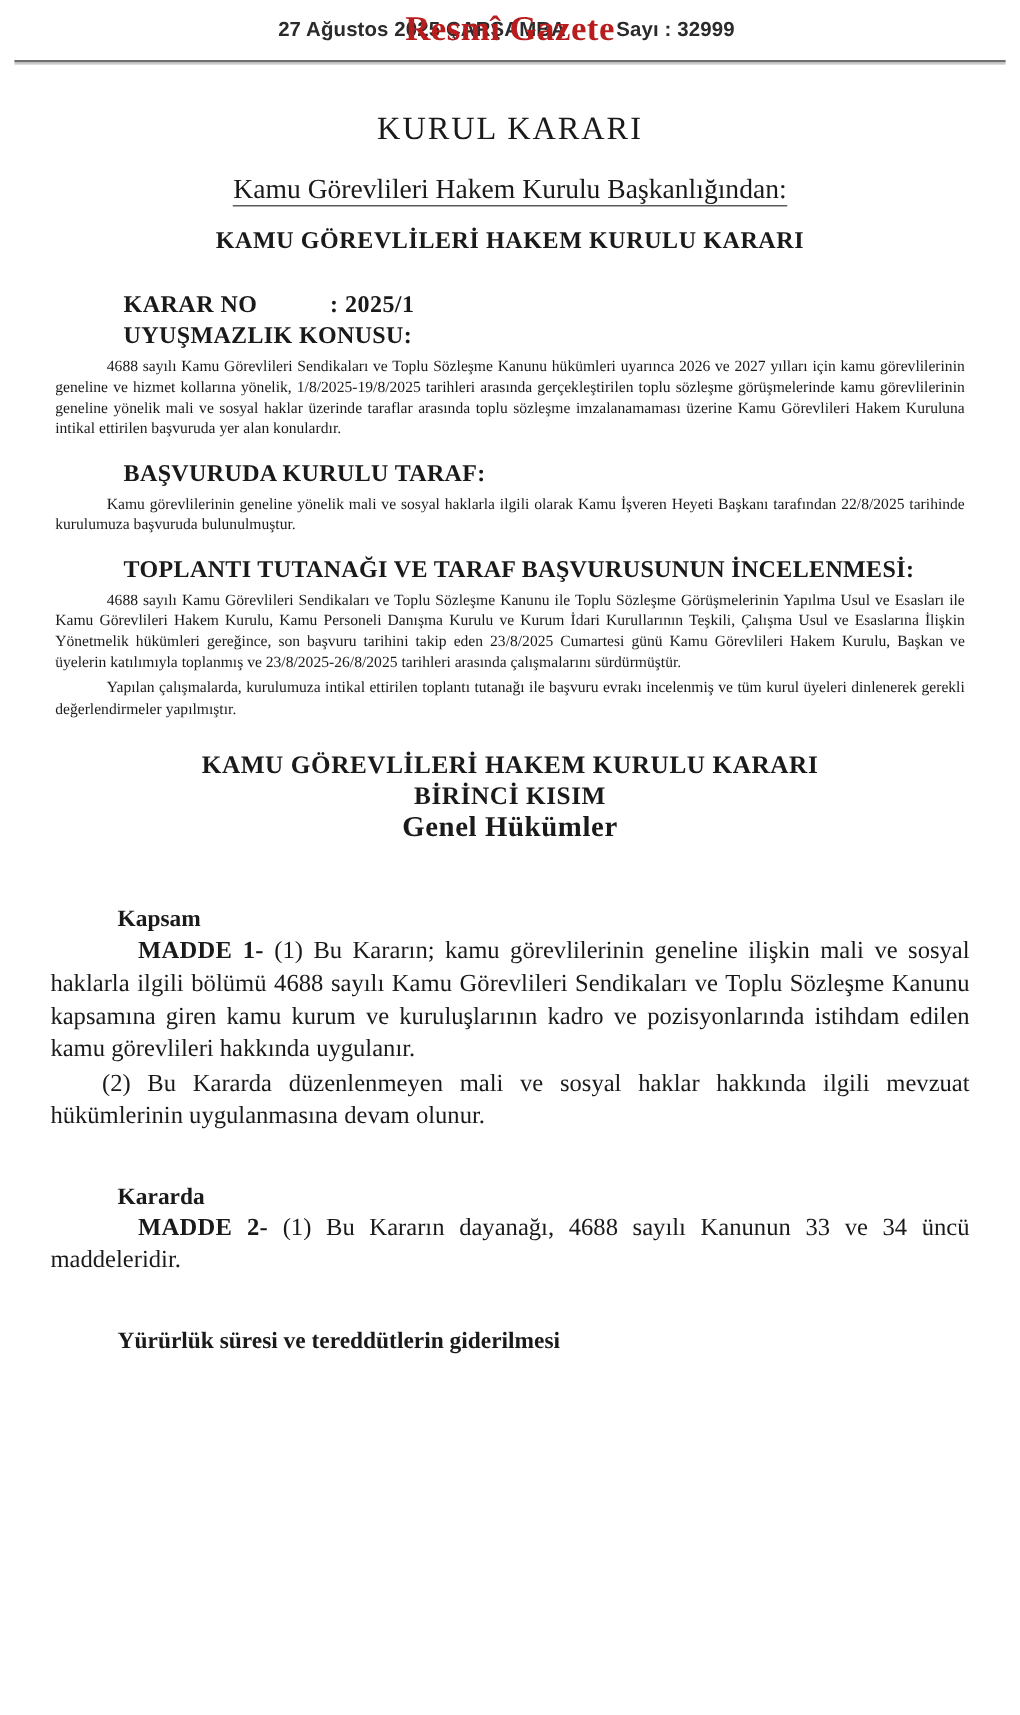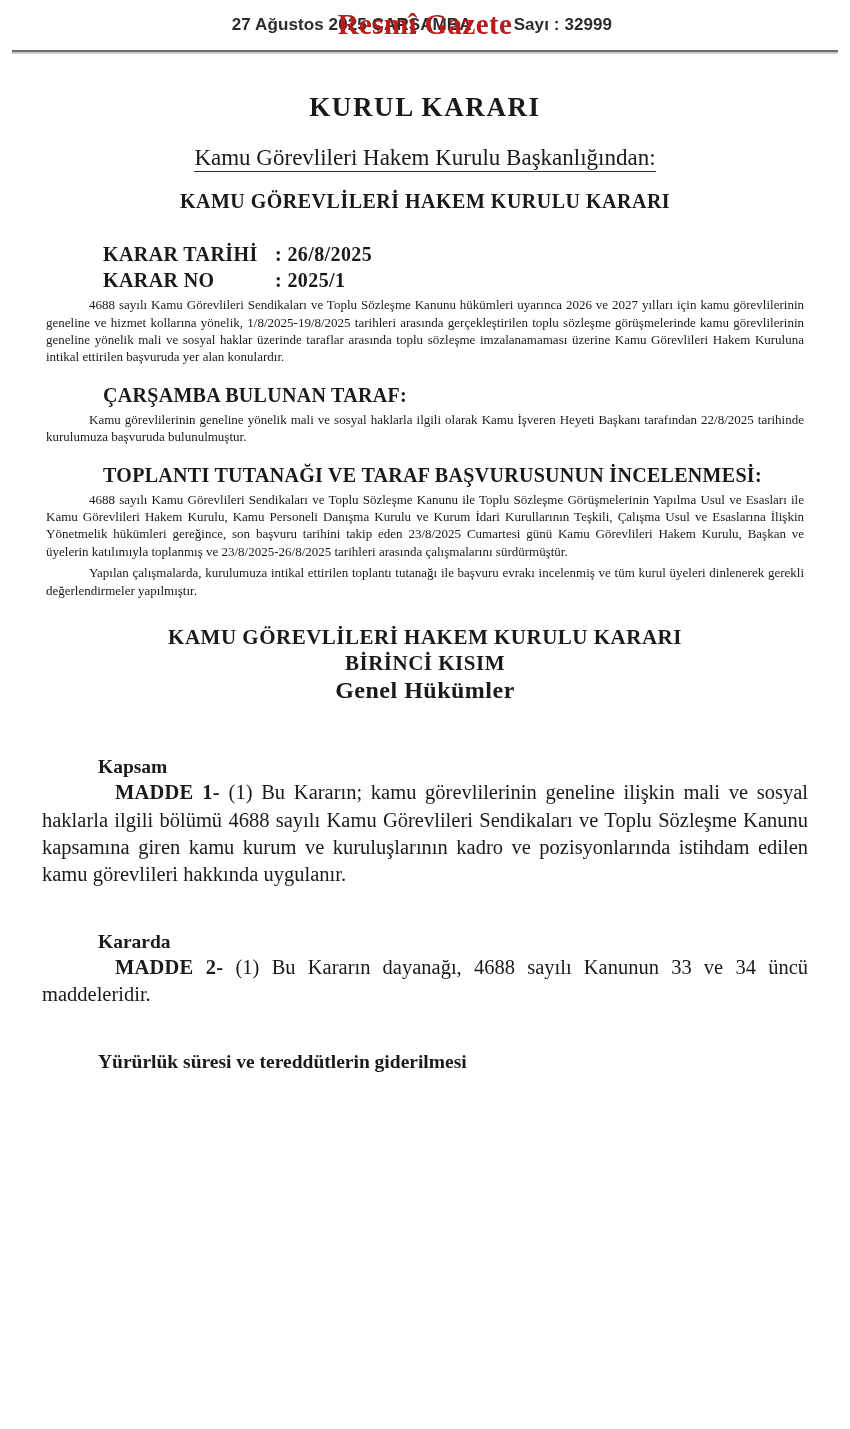--- a/index.html
+++ b/index.html
@@ -59,21 +59,21 @@
   }
 
   
   .page {
     padding: 0 30px;
     box-sizing: border-box;
   }
 
   .doc-title {
     text-align: center;
-    font-weight: bold;
+    font-weight: normal;
     font-size: 27px;
     letter-spacing: 1.6px;
     margin: 38px 0 0 0;
   }
 
   .doc-from {
     text-align: center;
     font-size: 23px;
     margin: 22px 0 0 0;
   }
@@ -184,46 +184,44 @@
   <h1 class="doc-title">KURUL KARARI</h1>
 
   <div class="doc-from">
     <span>Kamu Görevlileri Hakem Kurulu Başkanlığından:</span>
   </div>
 
   <h2 class="doc-subtitle">KAMU GÖREVLİLERİ HAKEM KURULU KARARI</h2>
 
   <div class="meta-block">
     <div class="meta-row">
-      <span class="meta-label">KARAR TARİHİ</span>
-      <span class="meta-value">: 26/8/2025</span>
-    </div>
-    <div class="meta-row">
       <span class="meta-label">KARAR NO</span>
       <span class="meta-value">: 2025/1</span>
     </div>
+    <div class="meta-heading">UYUŞMAZLIK KONUSU:</div>
   </div>
 
   <p class="body-text first">4688 sayılı Kamu Görevlileri Sendikaları ve Toplu Sözleşme Kanunu hükümleri uyarınca 2026 ve 2027 yılları için kamu görevlilerinin geneline ve hizmet kollarına yönelik, 1/8/2025-19/8/2025 tarihleri arasında gerçekleştirilen toplu sözleşme görüşmelerinde kamu görevlilerinin geneline yönelik mali ve sosyal haklar üzerinde taraflar arasında toplu sözleşme imzalanamaması üzerine Kamu Görevlileri Hakem Kuruluna intikal ettirilen başvuruda yer alan konulardır.</p>
 
-  <div class="section-heading">ÇARŞAMBA BULUNAN TARAF:</div>
+  <div class="section-heading">BAŞVURUDA KURULU TARAF:</div>
   <p class="body-text gap">Kamu görevlilerinin geneline yönelik mali ve sosyal haklarla ilgili olarak Kamu İşveren Heyeti Başkanı tarafından 22/8/2025 tarihinde kurulumuza başvuruda bulunulmuştur.</p>
 
   <div class="section-heading">TOPLANTI TUTANAĞI VE TARAF BAŞVURUSUNUN İNCELENMESİ:</div>
   <p class="body-text gap">4688 sayılı Kamu Görevlileri Sendikaları ve Toplu Sözleşme Kanunu ile Toplu Sözleşme Görüşmelerinin Yapılma Usul ve Esasları ile Kamu Görevlileri Hakem Kurulu, Kamu Personeli Danışma Kurulu ve Kurum İdari Kurullarının Teşkili, Çalışma Usul ve Esaslarına İlişkin Yönetmelik hükümleri gereğince, son başvuru tarihini takip eden 23/8/2025 Cumartesi günü Kamu Görevlileri Hakem Kurulu, Başkan ve üyelerin katılımıyla toplanmış ve 23/8/2025-26/8/2025 tarihleri arasında çalışmalarını sürdürmüştür.</p>
   <p class="body-text gap">Yapılan çalışmalarda, kurulumuza intikal ettirilen toplantı tutanağı ile başvuru evrakı incelenmiş ve tüm kurul üyeleri dinlenerek gerekli değerlendirmeler yapılmıştır.</p>
 
   <div class="center-heading ch-1">KAMU GÖREVLİLERİ HAKEM KURULU KARARI</div>
   <div class="center-heading ch-2">BİRİNCİ KISIM</div>
   <div class="center-heading ch-3">Genel Hükümler</div>
 
   <div class="spacer-md"></div>
 
   <div class="article-title">Kapsam</div>
   <p class="article-body"><b>MADDE 1-</b> <span>(1) Bu Kararın; kamu görevlilerinin geneline ilişkin mali ve sosyal haklarla ilgili bölümü 4688 sayılı Kamu Görevlileri Sendikaları ve Toplu Sözleşme Kanunu kapsamına giren kamu kurum ve kuruluşlarının kadro ve pozisyonlarında istihdam edilen kamu görevlileri hakkında uygulanır.</span></p>
+  <p class="article-body para-num">(2) Bu Kararda düzenlenmeyen mali ve sosyal haklar hakkında ilgili mevzuat hükümlerinin uygulanmasına devam olunur.</p>
 
   <div class="spacer-sm"></div>
 
   <div class="article-title">Kararda</div>
   <p class="article-body"><b>MADDE 2-</b> <span>(1) Bu Kararın dayanağı, 4688 sayılı Kanunun 33 ve 34 üncü maddeleridir.</span></p>
 
   <div class="spacer-sm"></div>
 
   <div class="article-title">Yürürlük süresi ve tereddütlerin giderilmesi</div>
 

